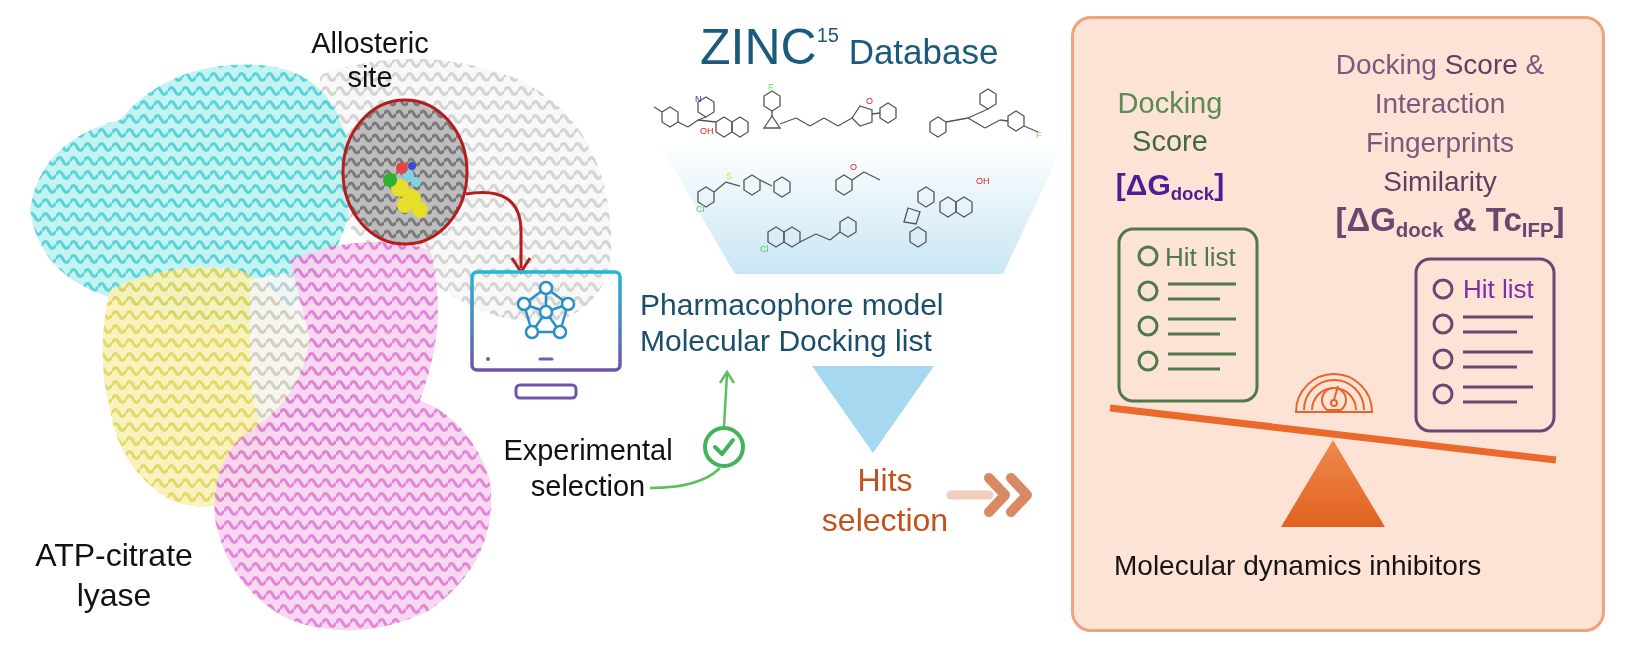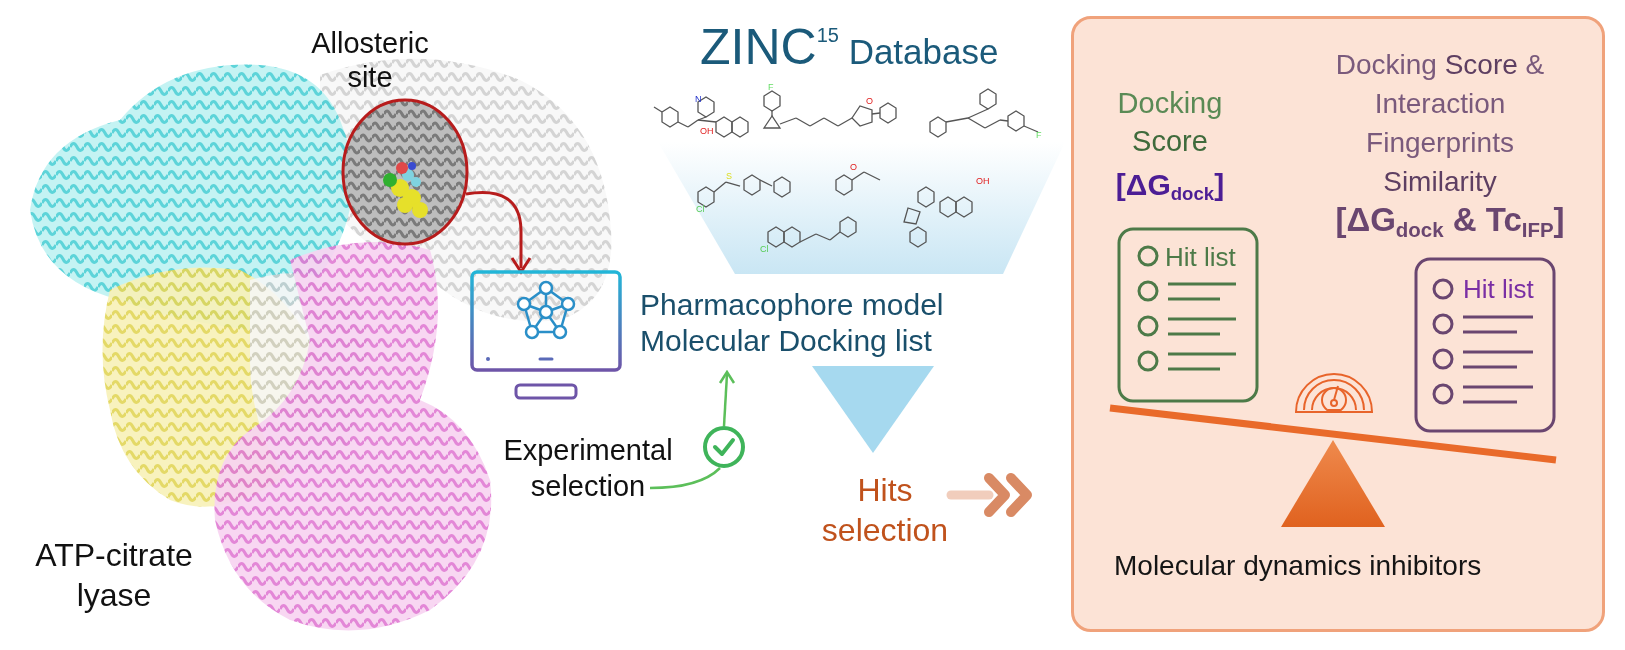--- a/index.html
+++ b/index.html
@@ -9,21 +9,21 @@
   
   #protein-svg{position:absolute;left:0;top:0;width:640px;height:650px;}
   .allosteric{left:300px;top:26px;text-align:center;width:140px;font-size:29px;line-height:34px;color:#111;}
   .atp{left:14px;top:535px;width:200px;text-align:center;font-size:32px;line-height:40px;color:#111;}
   .exp{left:478px;top:432px;width:220px;text-align:center;font-size:29px;line-height:36px;color:#111;}
   
   .zinc{left:700px;top:22px;color:#1b5a7a;font-size:50px;}
   .zinc .sup{font-size:20px;vertical-align:top;position:relative;top:3px;}
   .zinc .db{font-size:35px;}
   .pharm{left:640px;top:287px;color:#1a4f6b;font-size:30px;line-height:36px;}
-  .hits{left:790px;top:470px;width:190px;text-align:center;color:#c0521c;font-size:32px;line-height:40px;}
+  .hits{left:790px;top:460px;width:190px;text-align:center;color:#c0521c;font-size:32px;line-height:40px;}
   
   .panel{left:1071px;top:16px;width:534px;height:616px;background:#fce3d6;border:3px solid #f0a27b;border-radius:20px;box-sizing:border-box;}
   .green-title{left:1100px;top:84px;width:140px;text-align:center;color:#5a8a55;font-size:29px;line-height:38px;}
   .green-title .dark{color:#3f6b3c;}
   .green-bracket{left:1100px;top:170px;width:140px;text-align:center;color:#4c1d95;font-weight:bold;font-size:30px;}
   .purple-title{left:1290px;top:28px;width:300px;text-align:center;color:#7a5a7c;font-size:28px;line-height:39px;margin-top:17px;}
   .purple-title .dark{color:#5e3f62;}
   .purple-bracket{left:1300px;top:203px;width:300px;text-align:center;color:#6a4670;font-weight:bold;font-size:33px;}
   sub{font-size:62%;vertical-align:baseline;position:relative;top:0.28em;}
   .md{left:1114px;top:547px;color:#151515;font-size:28px;line-height:37px;}

